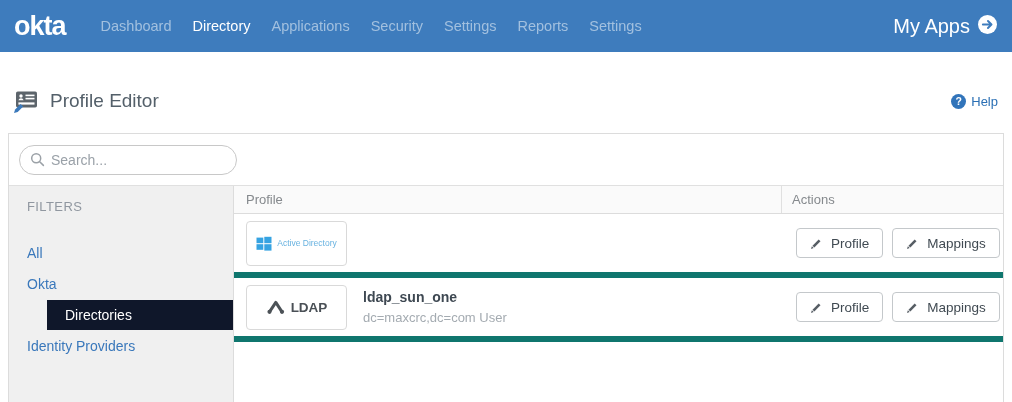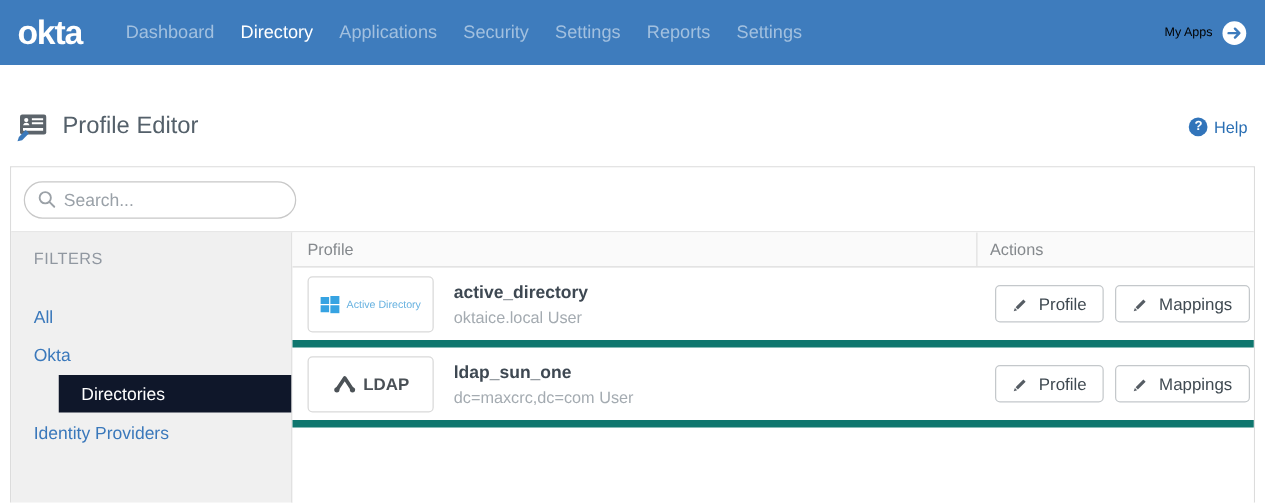--- a/index.html
+++ b/index.html
@@ -6,22 +6,22 @@
   html,body { width:1012px; height:402px; overflow:hidden; background:#fff;
               font-family:"Liberation Sans", sans-serif; }
 
   
   .navbar { height:52px; background:#3e7cbd; display:flex; align-items:center; }
   .brand { color:#fff; font-size:27px; font-weight:bold; letter-spacing:-1px;
            margin-left:14px; cursor:pointer; }
   .nav-items { display:flex; gap:21px; margin-left:35px; }
   .nav-item { font-size:14.5px; color:#a2c0df; text-decoration:none; cursor:pointer; }
   .nav-item.active { color:#ffffff; }
-  .my-apps { margin-left:auto; margin-right:15px; display:flex; align-items:center;
-             gap:8px; color:#000000; font-size:10px; cursor:pointer; }
+  .my-apps { margin-left:auto; margin-right:15px; display:flex; 
+             gap:8px; color:#ffffff; font-size:20px; cursor:pointer; }
   .arrow-circle { width:19px; height:19px; border-radius:50%; background:#fff;
                   display:inline-flex; align-items:center; justify-content:center; }
 
   
   .page-header { display:flex; align-items:center; margin:36px 14px 0 13px; height:26px; }
   .pe-icon { width:27px; height:25px; margin-right:10px; display:inline-flex; }
   .page-title { font-size:19px; font-weight:400; color:#54606a; }
   .help { margin-left:auto; display:flex; align-items:center; gap:5px;
           color:#2a6fb4; font-size:13px; text-decoration:none; cursor:pointer; }
   .help-circle { width:15px; height:15px; border-radius:50%; background:#3174ba;
@@ -147,24 +147,20 @@
       <div class="trow">
         <div class="logo-box">
           <svg width="16" height="15" viewBox="0 0 16 15">
             <rect x="0.5" y="1.6" width="6.8" height="5.6" fill="#36a3e2"></rect>
             <rect x="8.3" y="0.8" width="7.2" height="6.4" fill="#36a3e2"></rect>
             <rect x="0.5" y="8.2" width="6.8" height="5.6" fill="#36a3e2"></rect>
             <rect x="8.3" y="8.2" width="7.2" height="6.4" fill="#36a3e2"></rect>
           </svg>
           <span class="ad-text">Active Directory</span>
         </div>
-        <div class="row-text">
-          <div class="row-title">active_directory</div>
-          <div class="row-sub">oktaice.local User</div>
-        </div>
         <div class="row-actions">
           <button class="btn">
             <svg width="13" height="13" viewBox="0 0 13 13">
               <path d="M1 12 L1.9 9.3 L3.7 11.1 L1 12 Z" fill="#565d64"></path>
               <path d="M2.5 8.7 L8.7 2.5 L10.5 4.3 L4.3 10.5 Z" fill="#565d64"></path>
             </svg>
             <span>Profile</span>
           </button>
           <button class="btn">
             <svg width="13" height="13" viewBox="0 0 13 13">

